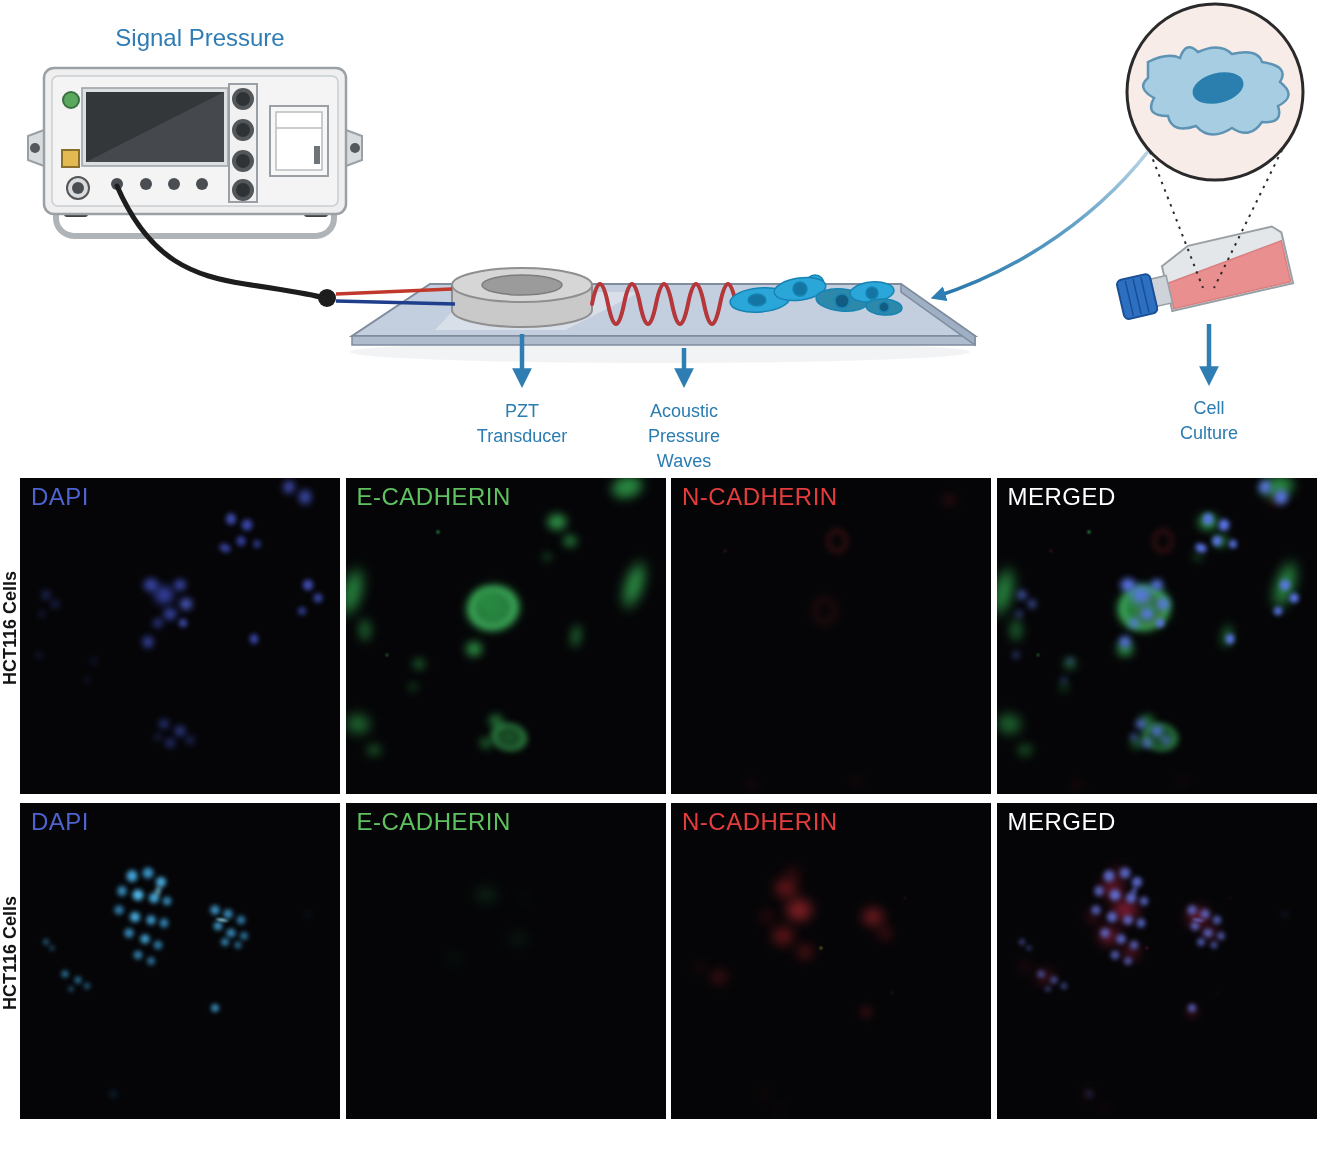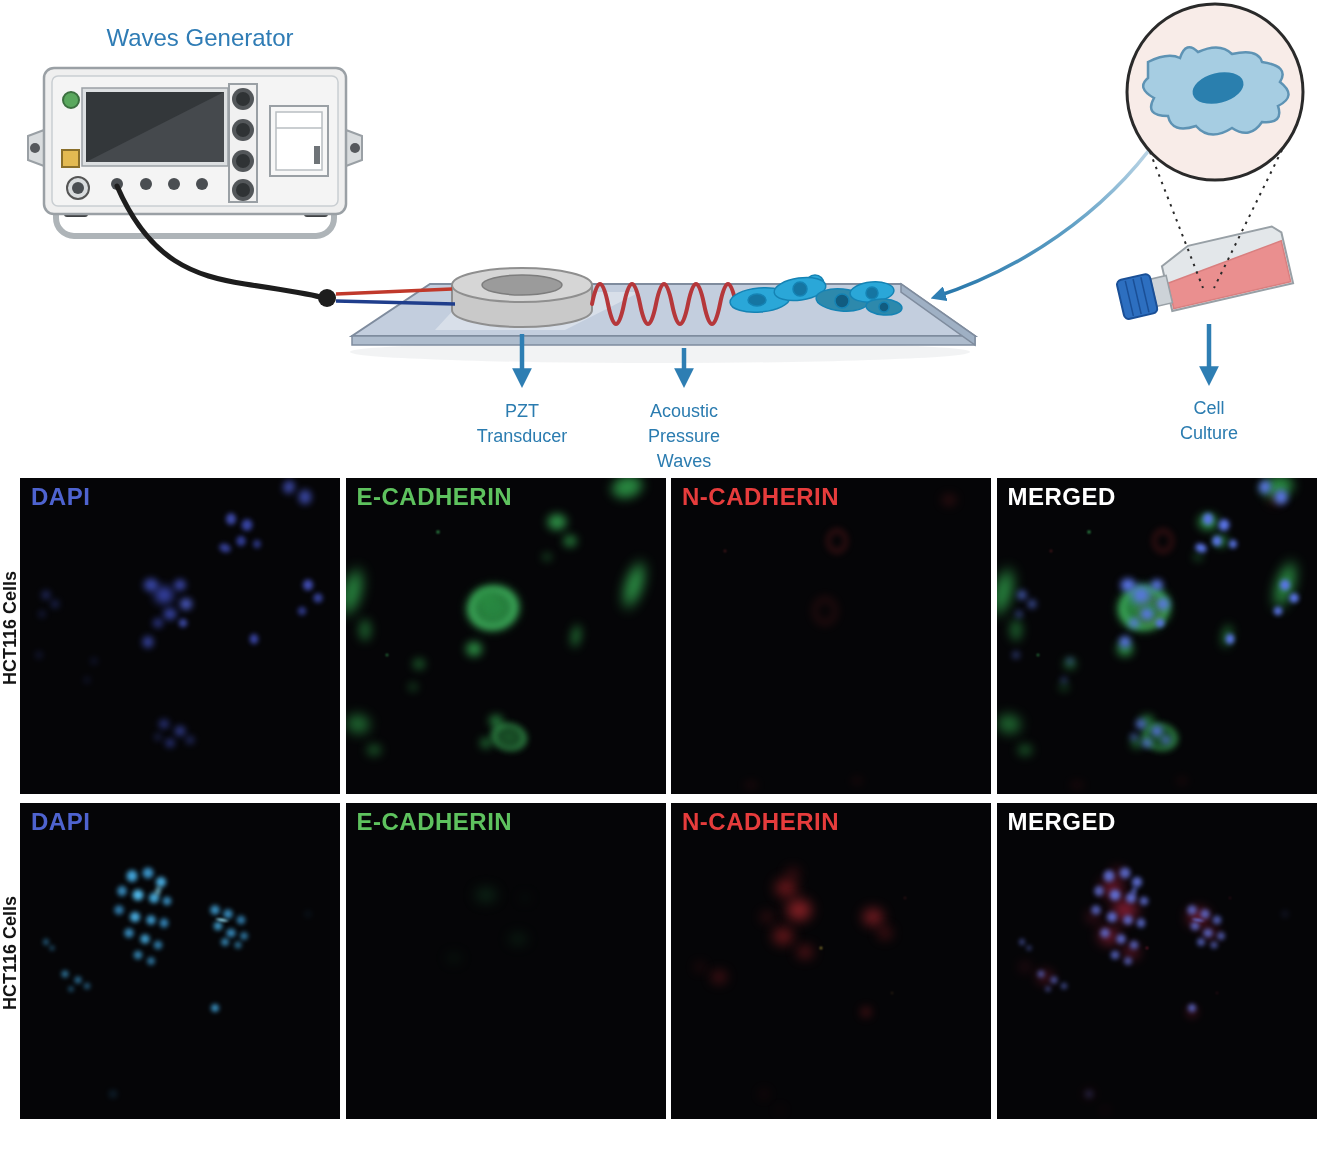--- a/index.html
+++ b/index.html
@@ -5,21 +5,21 @@
   html,body{margin:0;padding:0;background:#ffffff;}
   .page{position:relative;width:1334px;height:1150px;background:#ffffff;overflow:hidden;
         font-family:"Liberation Sans", sans-serif;}
   .schematic-svg{position:absolute;left:0;top:0;}
   .diagram-label{position:absolute;transform:translateX(-50%);text-align:center;
         color:#2b7cb0;font-size:18px;line-height:25px;white-space:pre-line;font-weight:500;}
   .diagram-title{position:absolute;transform:translateX(-50%);color:#2f7cb5;
         font-size:24px;font-weight:500;white-space:nowrap;}
   .micro-grid{position:absolute;left:0;top:0;width:1334px;height:1150px;}
   .panel{position:absolute;background:#050507;overflow:hidden;}
-  .panel-label{position:absolute;left:11px;top:5px;font-size:24px;font-weight:700;
+  .panel-label{position:absolute;left:11px;top:5px;font-size:24px;font-weight:400;
         letter-spacing:.5px;z-index:5;}
   .blob{position:absolute;border-radius:50%;transform:translate(-50%,-50%);}
   .row-label{position:absolute;color:#141414;font-size:18px;font-weight:600;
         transform:translate(-50%,-50%) rotate(-90deg);white-space:nowrap;}
 </style>
 </head>
 <body>
 
 <div class="page">
 
@@ -129,21 +129,21 @@
 
     <g>
       <line x1="1150" y1="152" x2="1203" y2="288" stroke="#2a2a2a" stroke-width="2" stroke-dasharray="2.5 5.5"></line>
       <line x1="1282" y1="150" x2="1214" y2="288" stroke="#2a2a2a" stroke-width="2" stroke-dasharray="2.5 5.5"></line>
       <circle cx="1215" cy="92" r="88" fill="#f8ece8" stroke="#2a2a2a" stroke-width="3"></circle>
       <path d="M1148,62 Q1168,52 1180,58 Q1186,40 1198,52 Q1220,42 1232,54 Q1258,48 1262,62 Q1290,66 1280,82 Q1298,96 1278,106 Q1284,124 1262,122 Q1250,140 1232,128 Q1210,142 1196,126 Q1172,134 1168,116 Q1144,116 1154,98 Q1136,88 1148,78 Z" fill="#a6cde2" stroke="#5e93b4" stroke-width="2.5"></path>
       <ellipse cx="1218" cy="88" rx="26" ry="15" fill="#2a7fae" transform="rotate(-14 1218 88)"></ellipse>
     </g>
   </svg>
 
-  <div class="diagram-title" style="left:200px;top:24px;">Waves Generator</div>
+  <div class="diagram-title" style="left:200px;top:24px;">Signal Pressure</div>
   <div class="diagram-label" style="left:522px;top:399px;">PZT
 Transducer</div>
   <div class="diagram-label" style="left:684px;top:399px;">Acoustic
 Pressure
 Waves</div>
   <div class="diagram-label" style="left:1209px;top:396px;">Cell
 Culture</div>
 
   <div class="micro-grid">
       <div class="row-label" style="left: 10px; top: 628px;">HCT116 Cells</div>

